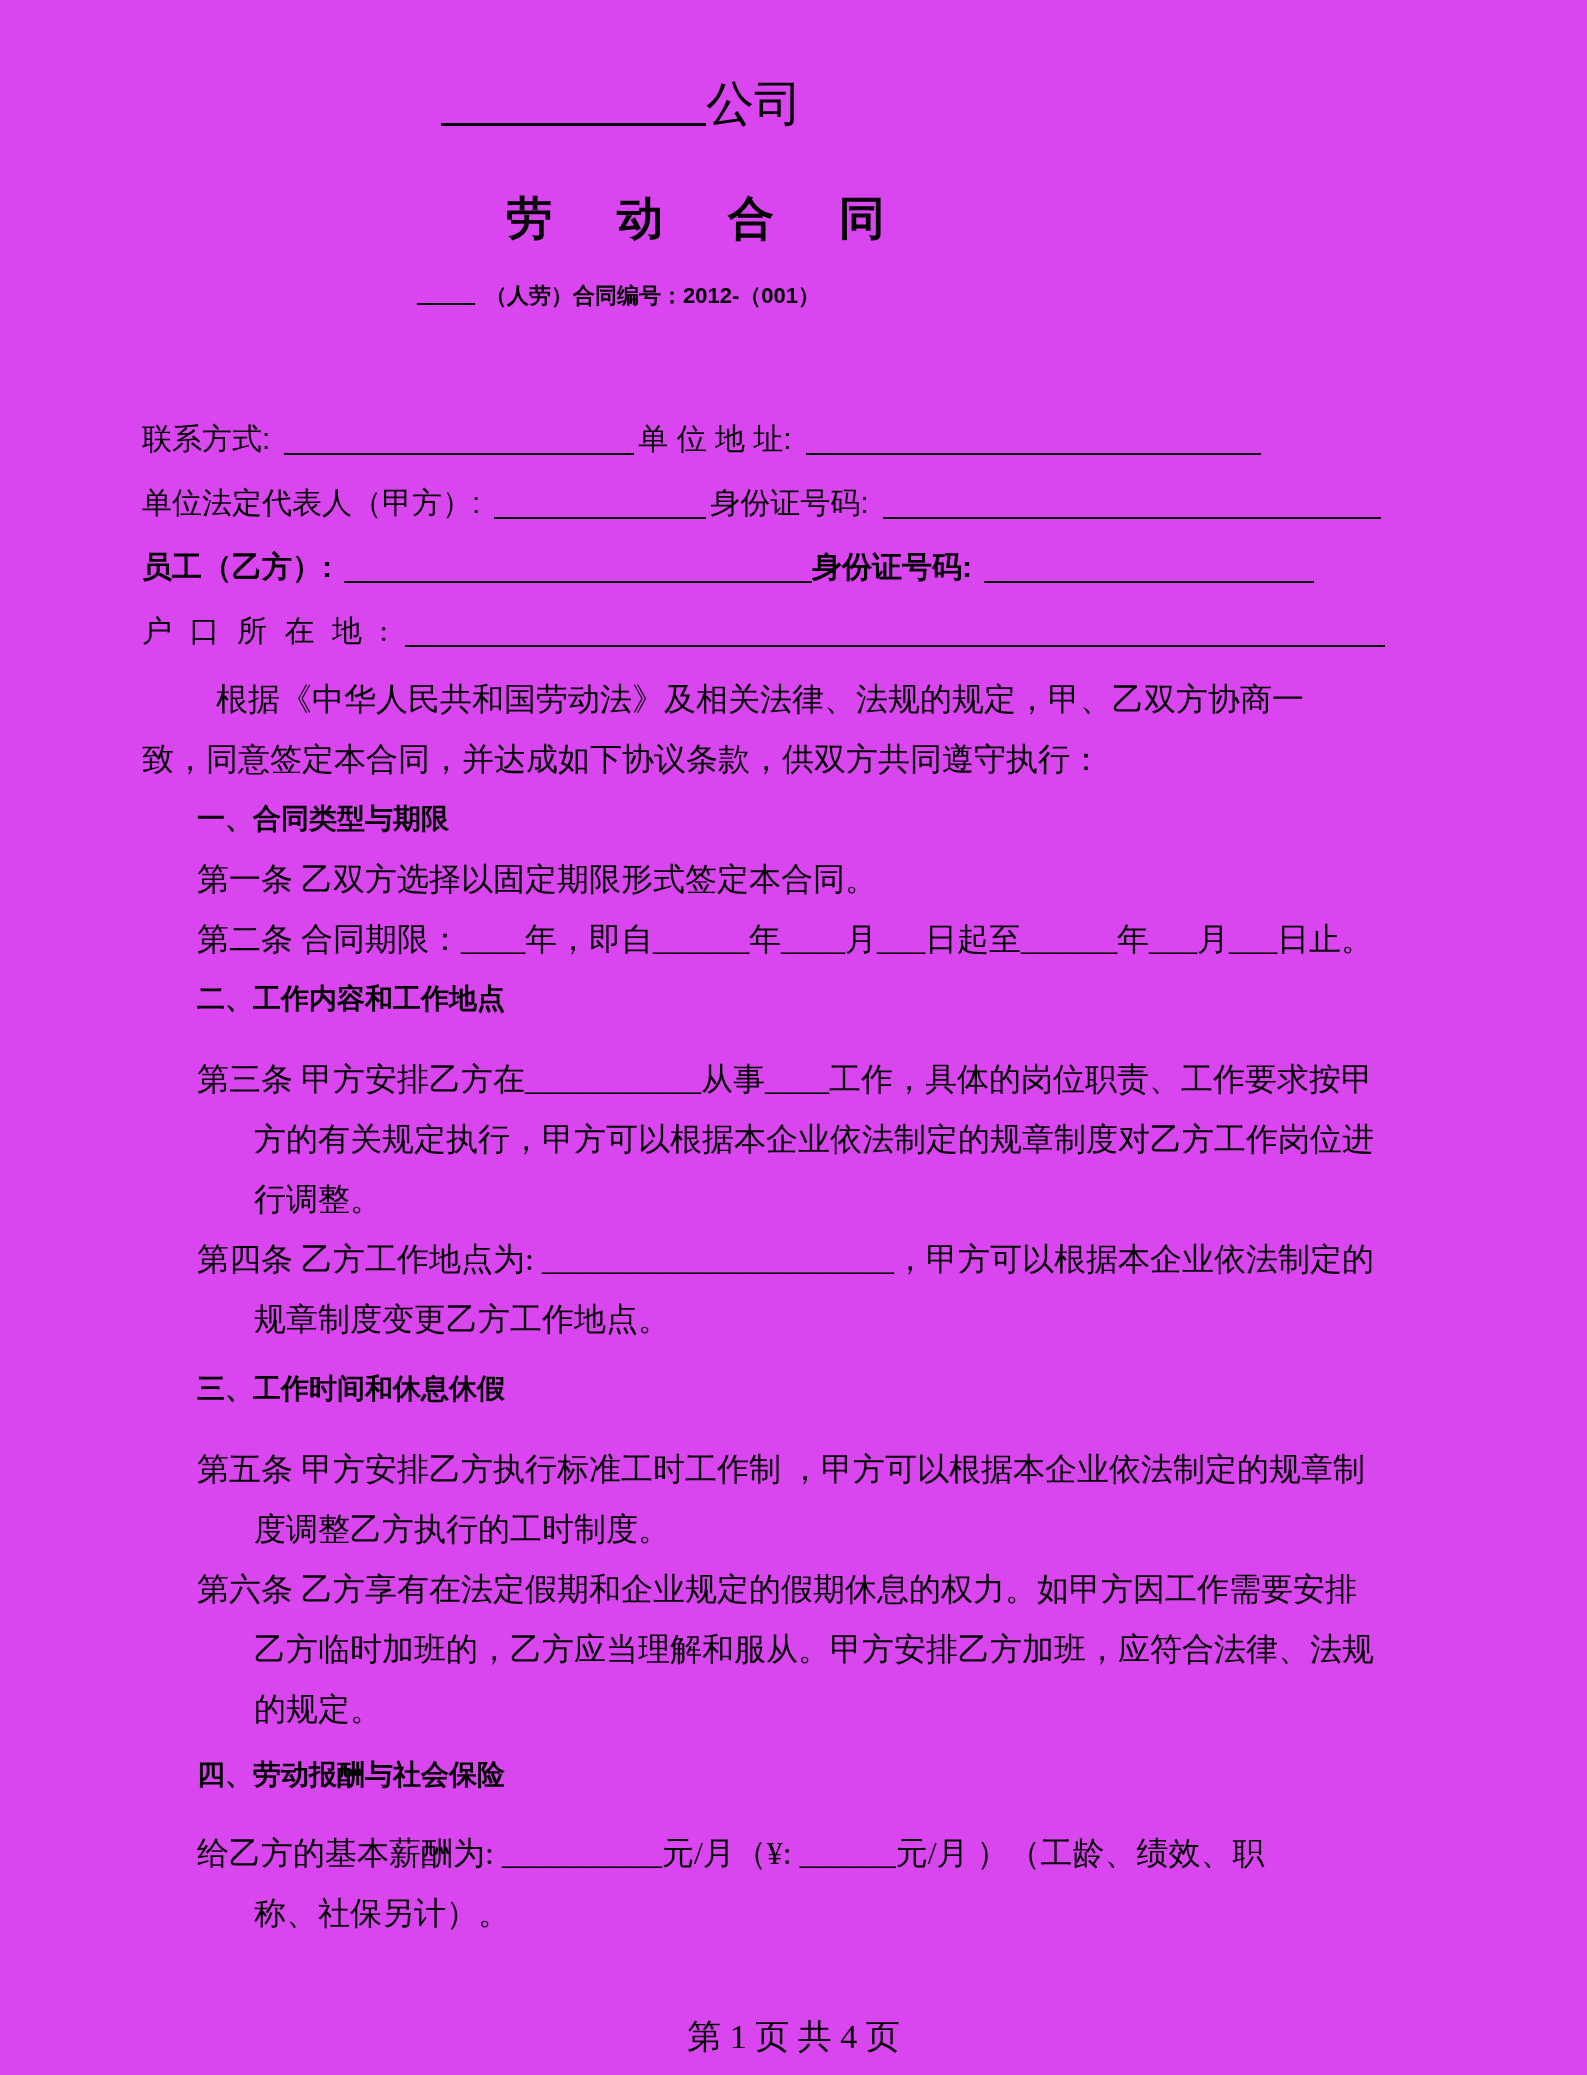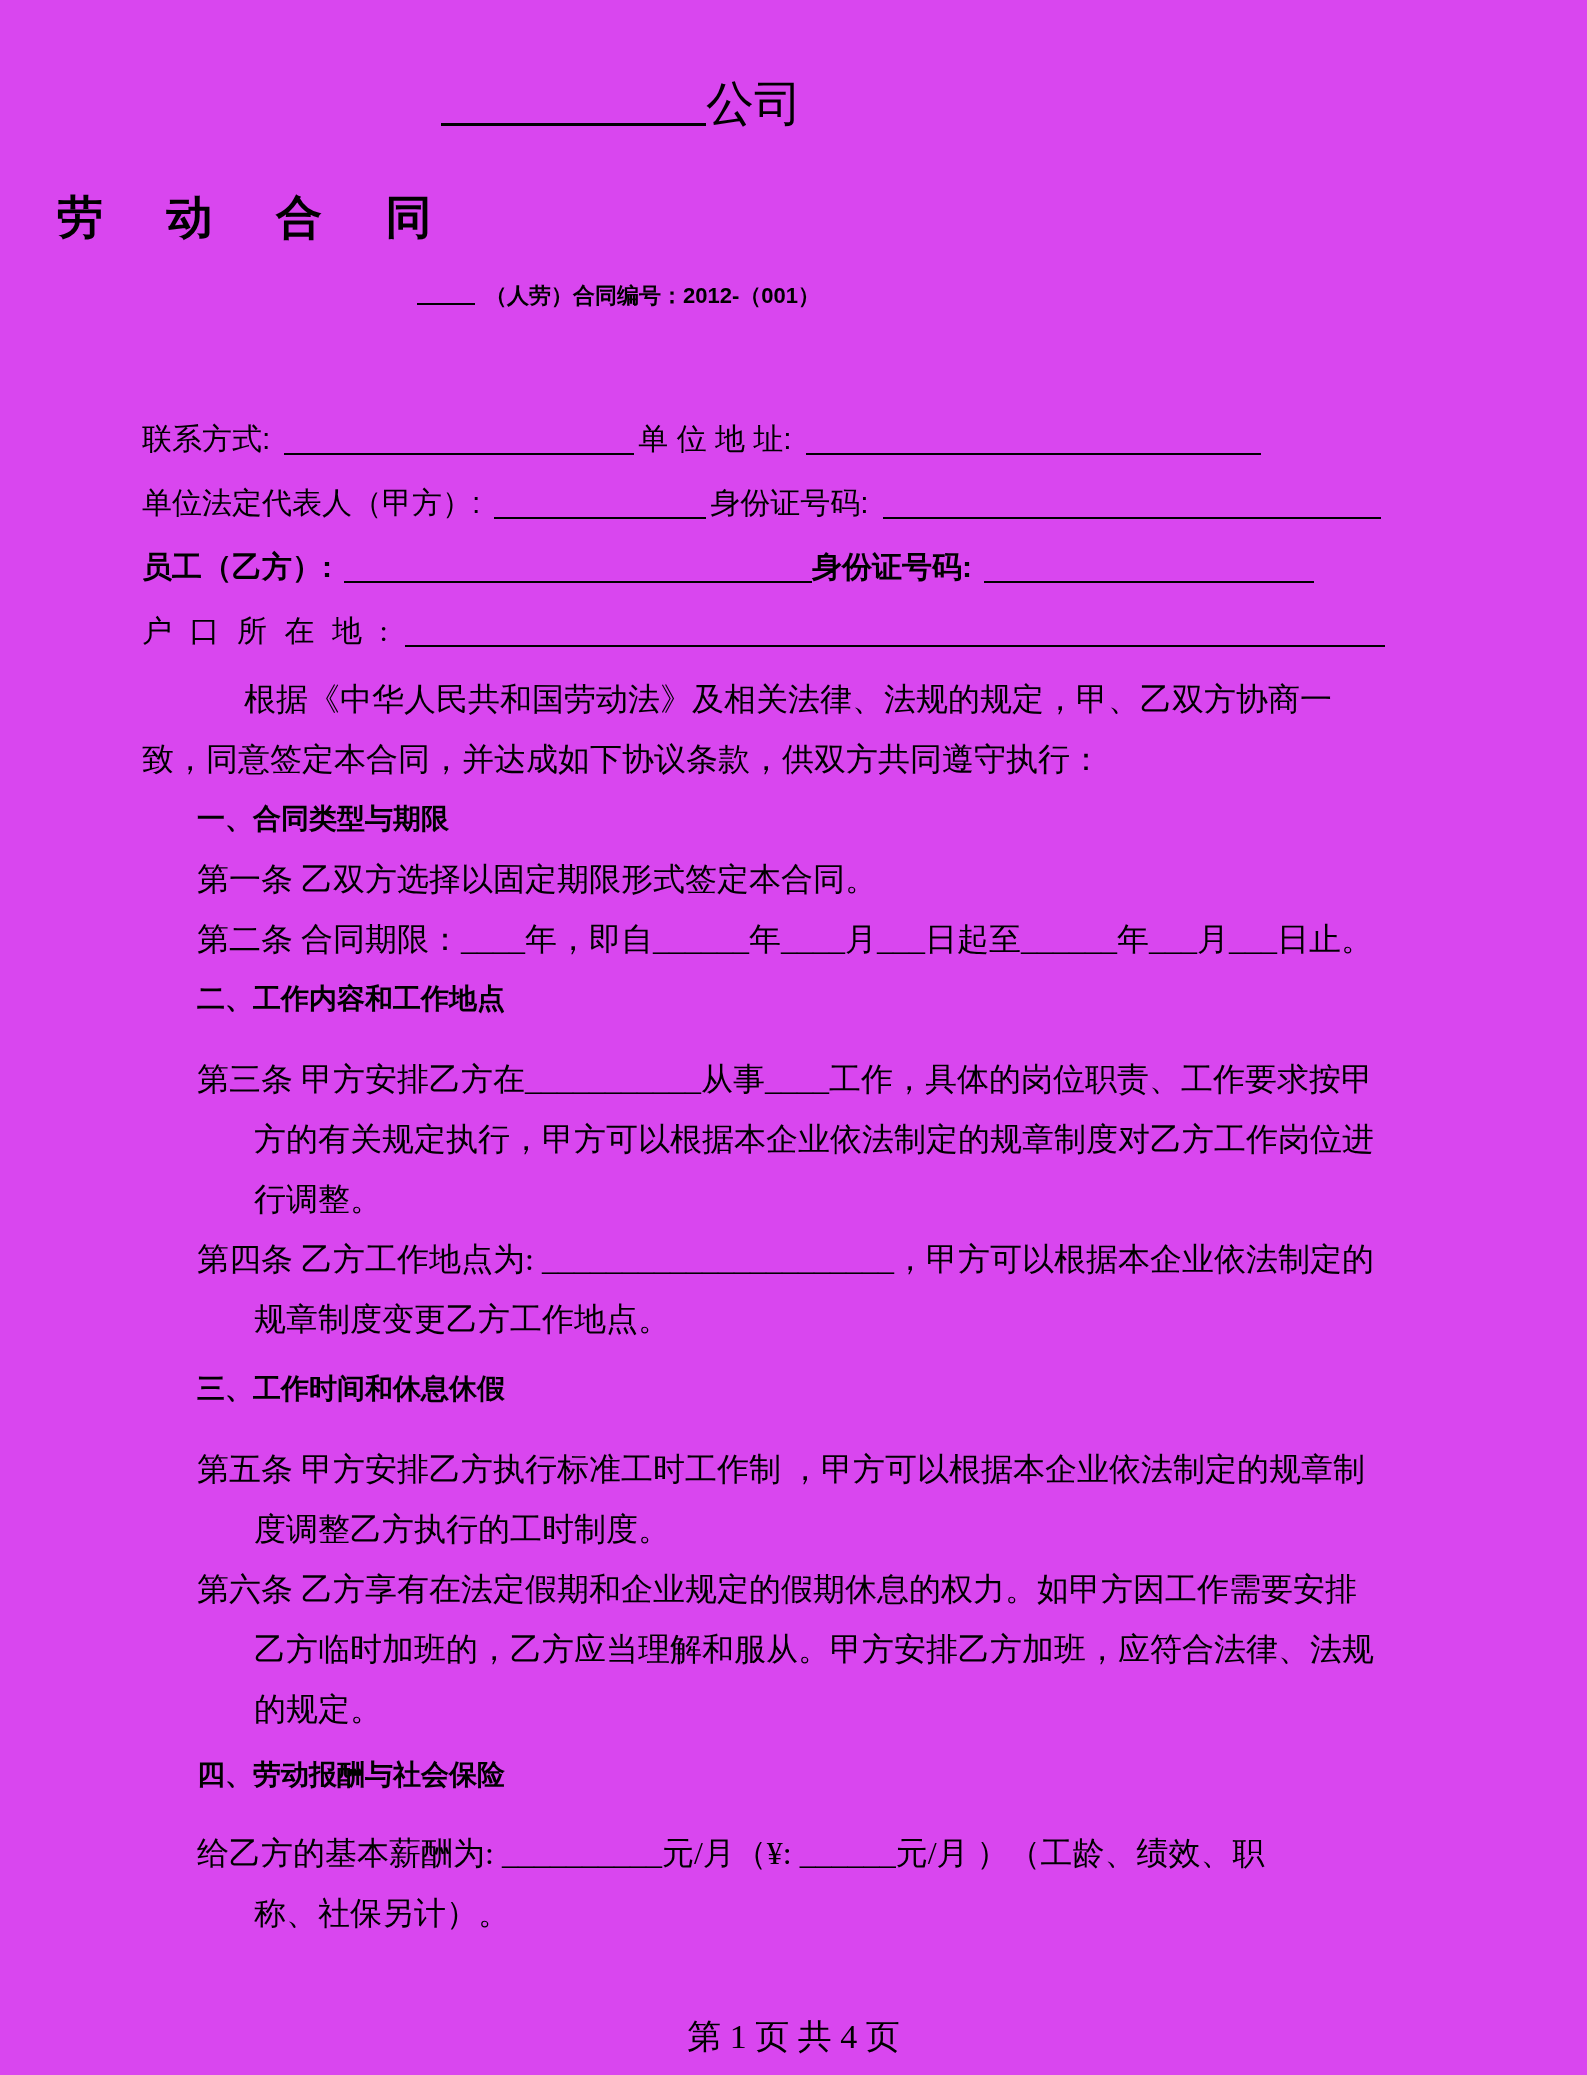--- a/index.html
+++ b/index.html
@@ -27,25 +27,25 @@
   }
   .blank {
     display: inline-block;
     border-bottom: 3px solid #000;
     height: 1em;
     vertical-align: -6px;
   }
   .blank-company { width: 265px; }
 
   .main-title {
-    text-align: left;
+    text-align: center;
     position: relative;
     left: -85px;
     margin: 50px 0 0 0;
-    font-family: Liberation Serif, serif;
+    font-family: Liberation Sans, sans-serif;
     font-weight: bold;
     font-size: 46px;
     letter-spacing: 26px;
     line-height: 1.35;
     white-space: nowrap;
   }
   .contract-no {
     text-align: center;
     position: relative;
     left: -175px;
@@ -76,21 +76,21 @@
   .b2a { width: 350px; margin-left: 14px; }
   .b2b { width: 455px; margin-left: 14px; }
   .b3a { width: 468px; margin-left: 12px; }
   .b3b { width: 330px; margin-left: 12px; }
   .b4a { width: 980px; margin-left: 12px; border-bottom-width: 3px; }
   .gap-label { margin-left: 4px; }
 
   
   .bodytext { margin-top: 6px; font-size: 32px; }
   .tline { line-height: 60px; white-space: nowrap; }
-  .intro .tline-first { margin-left: 102px; }
+  .intro .tline-first { margin-left: 74px; }
   .sec-heading {
     margin: 0 0 0 55px;
     font-family: "Liberation Sans", "DejaVu Sans", sans-serif;
     font-weight: bold;
     font-size: 28px;
     line-height: 60px;
     white-space: nowrap;
   }
   .clause { margin-left: 55px; }
   .clause .tline + .tline { margin-left: 57px; }

